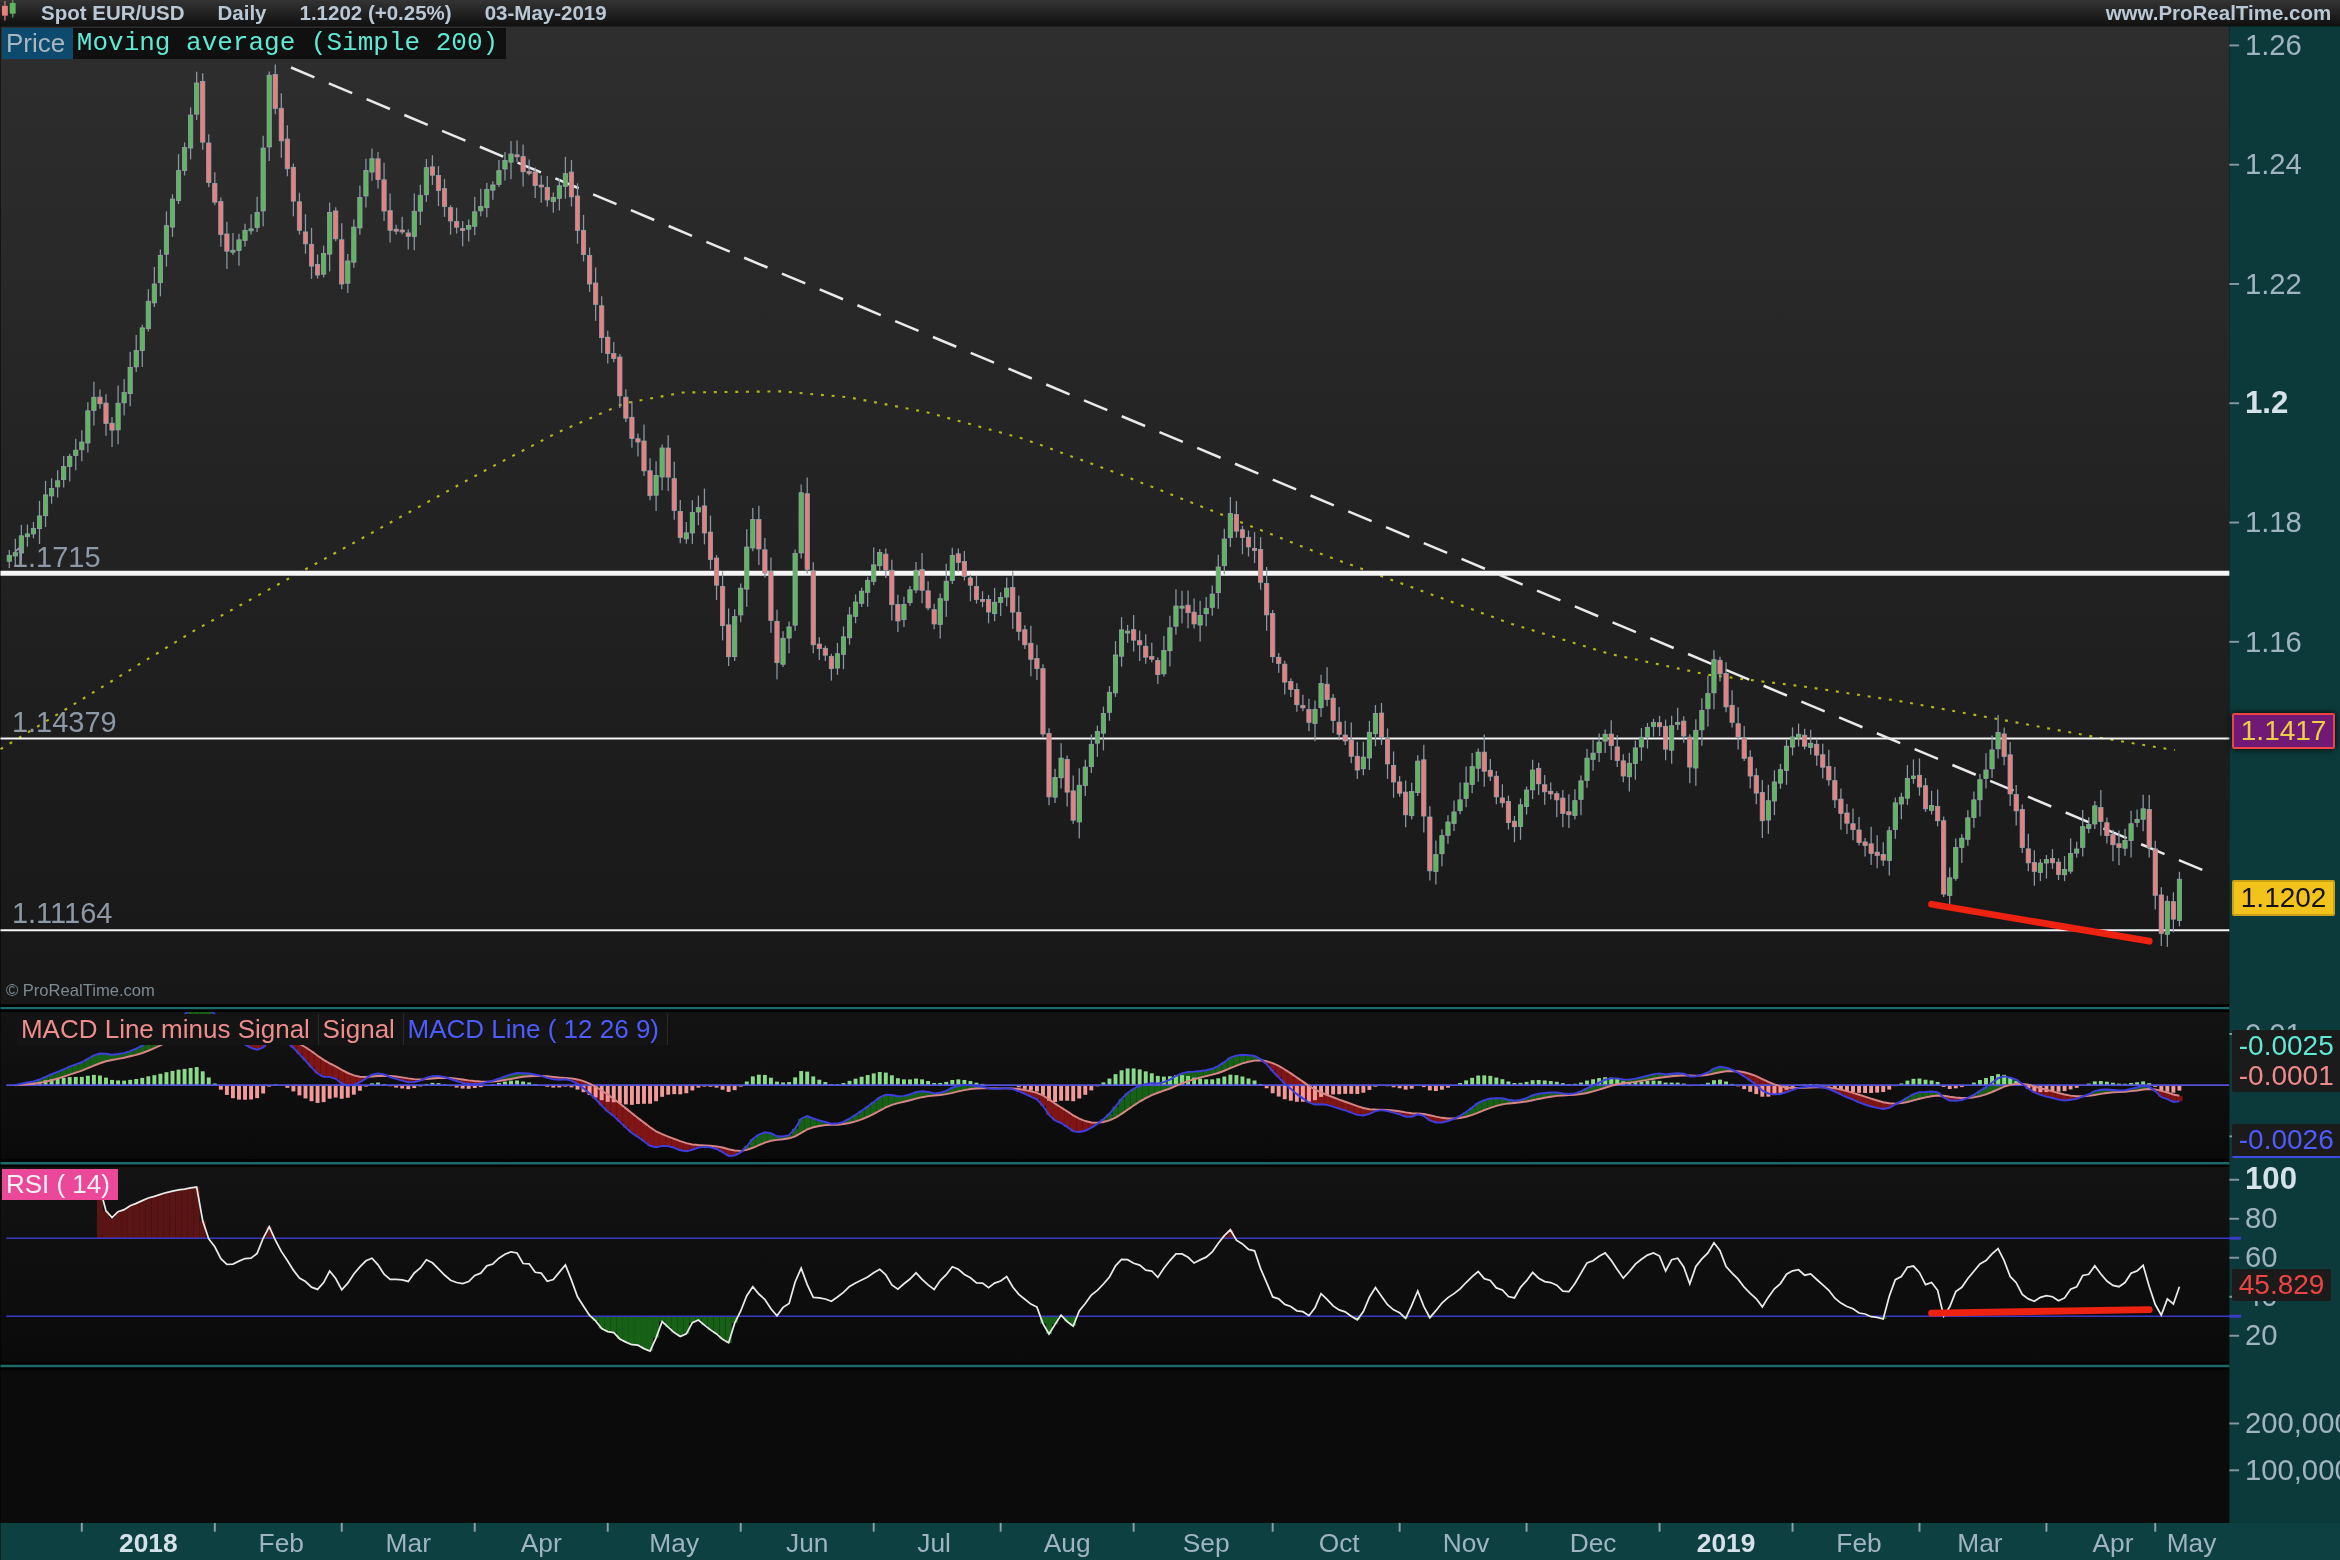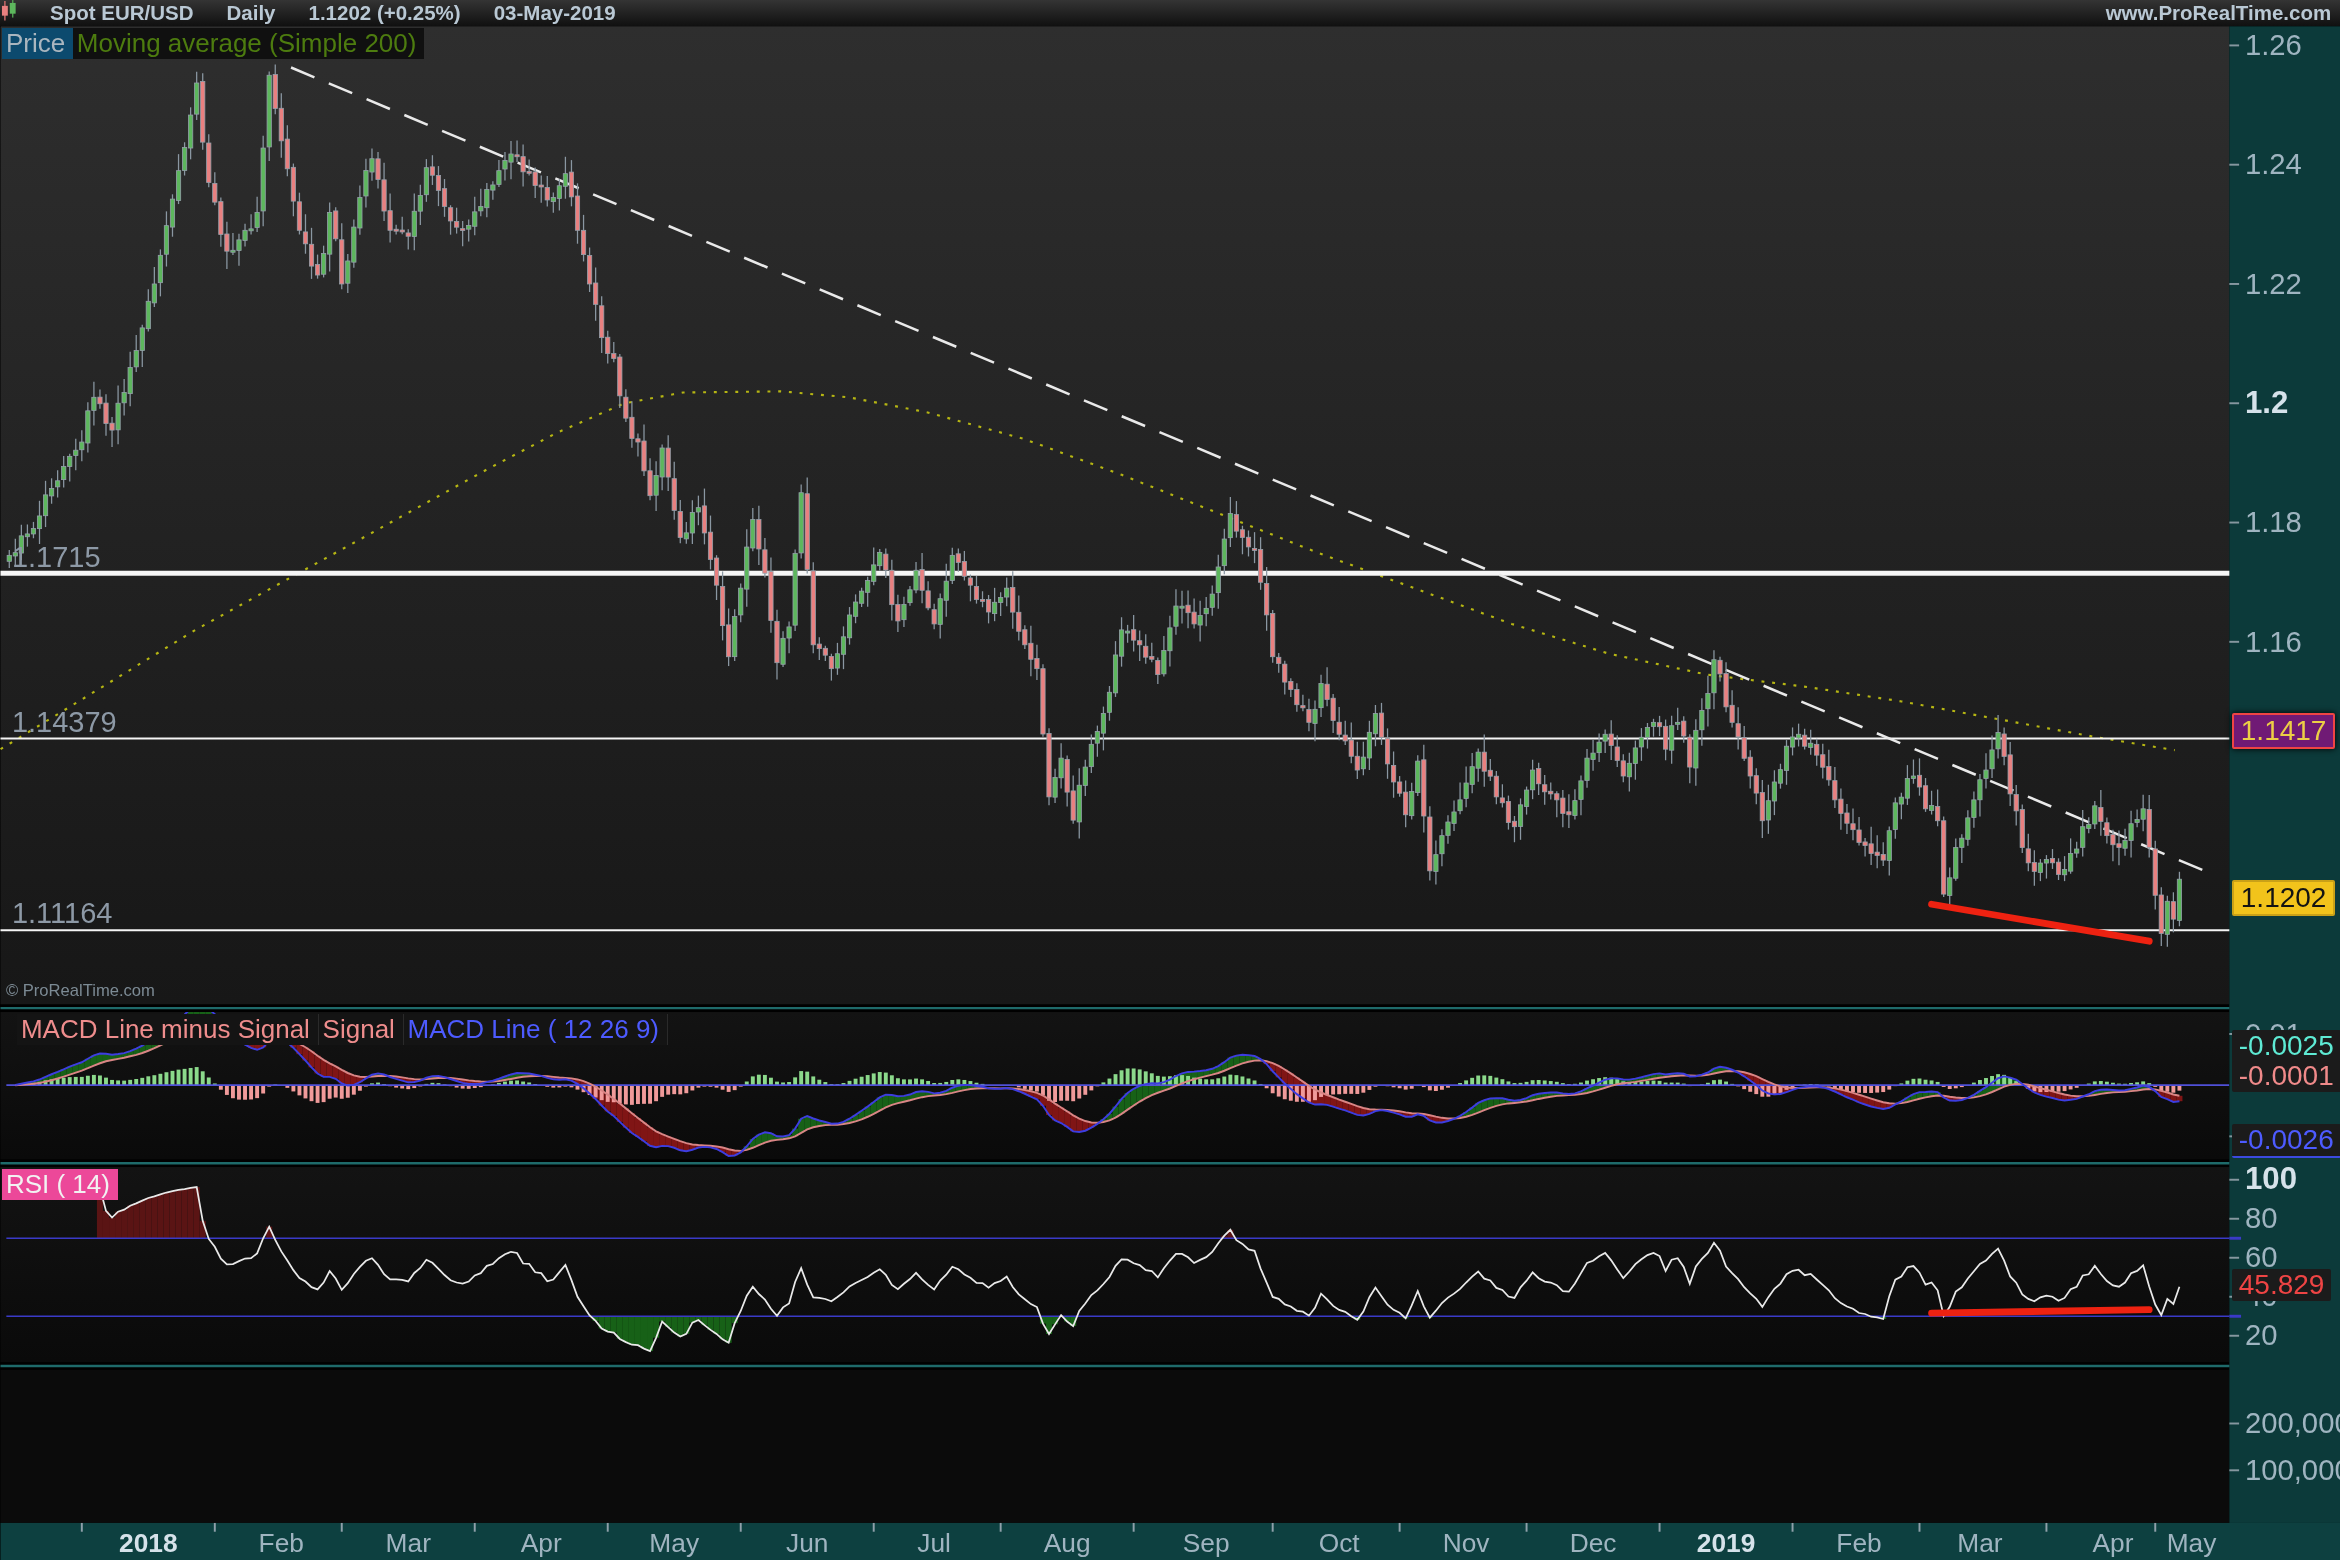--- a/index.html
+++ b/index.html
@@ -2,26 +2,26 @@
 <html><head>
 <meta charset="utf-8">
 <style>
   html,body{margin:0;padding:0;background:#000;}
   .root{position:relative;width:2341px;height:1560px;background:#000;overflow:hidden;
         font-family:"Liberation Sans",sans-serif;}
   svg{position:absolute;left:0;top:0;z-index:0;}
   .titlebar{position:absolute;left:0;top:0;width:2341px;height:26px;z-index:3;
     background:linear-gradient(#343434,#101010);display:flex;align-items:center;
     color:#b9c8d4;font-size:20.5px;font-weight:bold;}
-  .titlebar .grp{display:flex;align-items:center;gap:33px;padding-left:17px;}
+  .titlebar .grp{display:flex;align-items:center;gap:33px;padding-left:8px;}
   .titlebar .site{margin-left:auto;padding-right:9.8px;}
   .chip{display:inline-block;padding:1px 7.8px 2px 3.9px;font-size:26px;line-height:28px;}
   .chiprow{position:absolute;z-index:2;display:flex;}
   #chip-price{background:#0c4a6e;color:#aab6bf;}
-  #chip-ma{background:#101010;color:#4d7c0f;}
+  #chip-ma{background:#101010;color:#5eead4;font-family:Liberation Mono, monospace;}
   .mchip{background:#141414;border-right:1px solid #2a2a2a;}
   #chip-macd1,#chip-macd2{color:#ef8d8d;}
   #chip-macd3{color:#4d5bff;}
   #chip-rsi{background:#ec4899;color:#f2f2f2;}
   .srlabel{position:absolute;z-index:2;color:#8d99a6;font-size:29px;margin-left:8px;}
   .copyright{position:absolute;z-index:2;color:#7c8a94;font-size:16.6px;}
   .badge{position:absolute;z-index:2;transform:translateY(-50%);font-size:28px;
     line-height:30px;padding:1px 6.8px;background:#1b1b1b;border-radius:2px;}
   #badge-ma{left:2232px;top:731px;color:#eccf45;background:#701a75;
     border:2px solid #ef4444;box-shadow:0 0 5.9px #000;}

